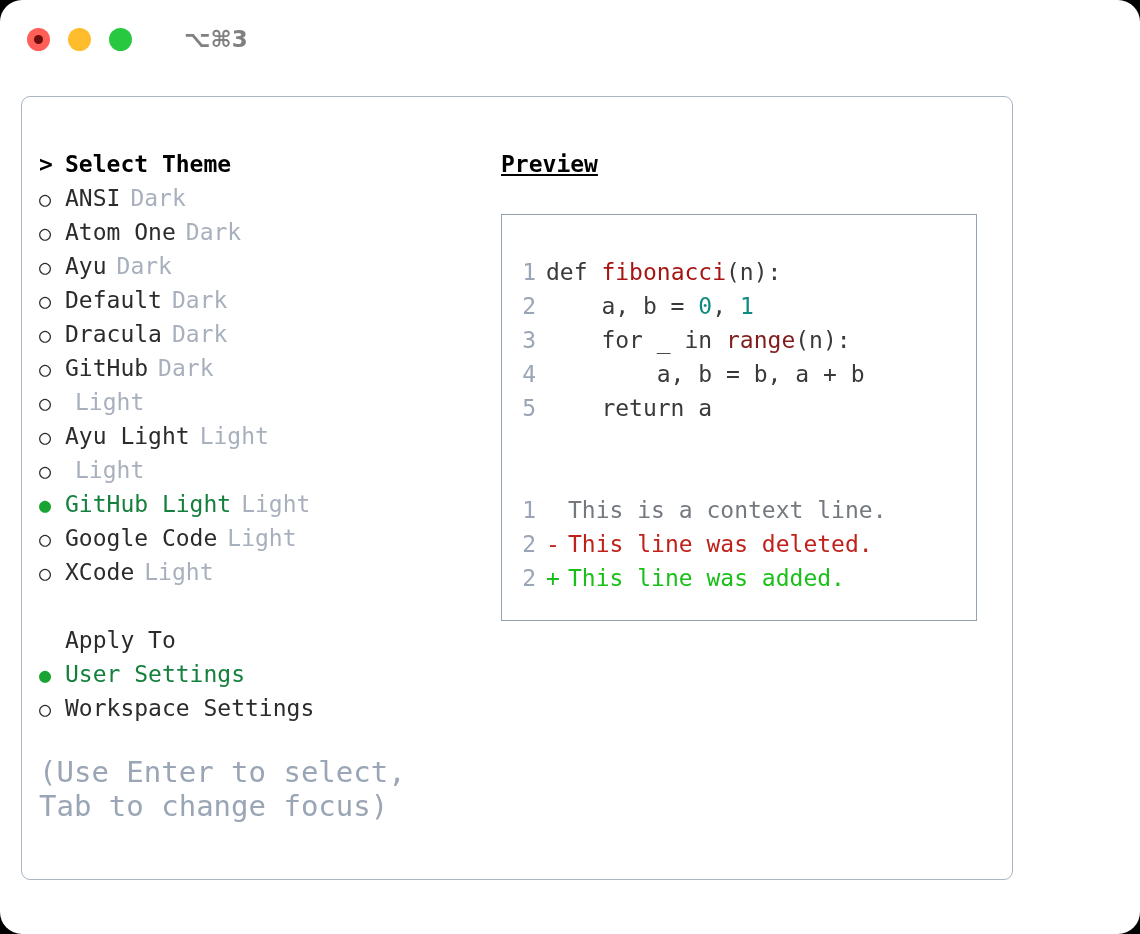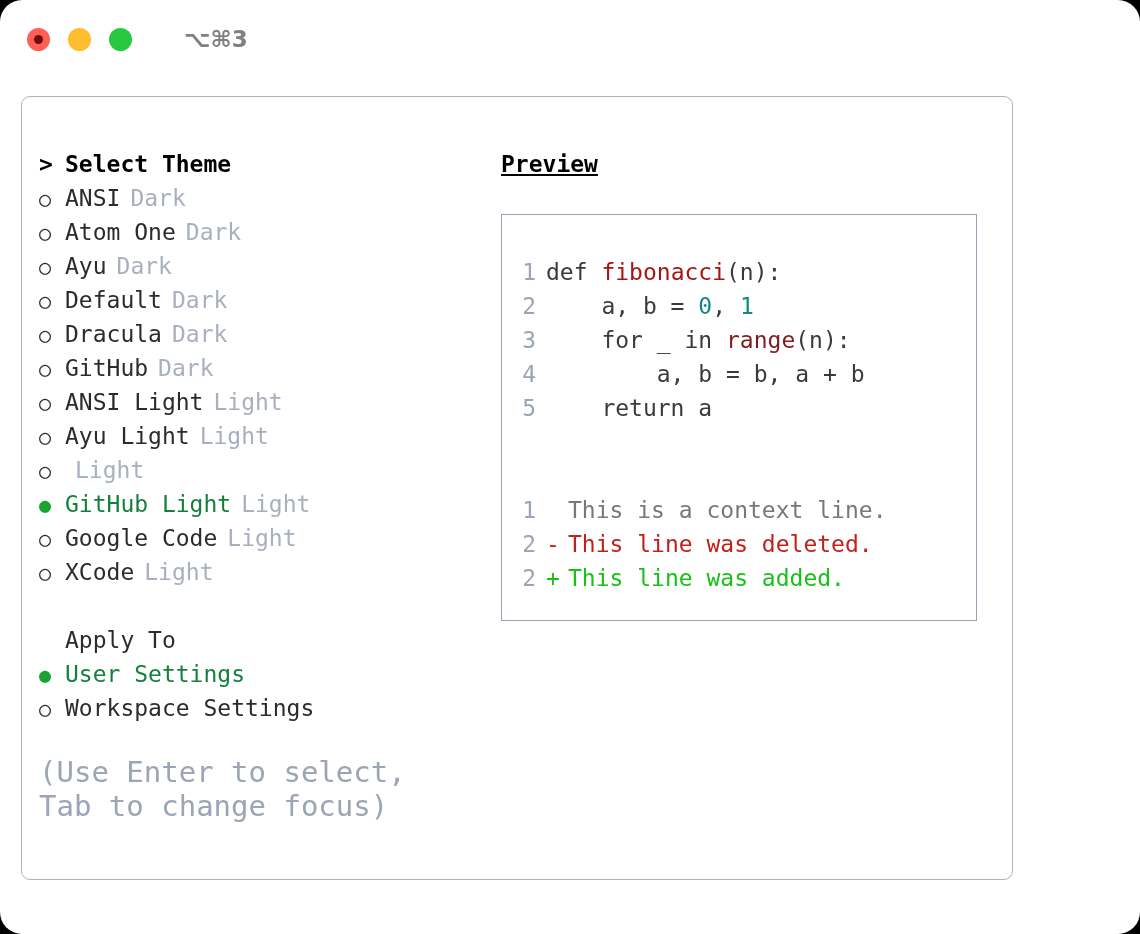--- a/index.html
+++ b/index.html
@@ -251,21 +251,20 @@
         <span class="label">Dracula</span>
         <span class="variant">Dark</span>
       </div>
       <div class="row">
         <span class="marker">○</span>
         <span class="label">GitHub</span>
         <span class="variant">Dark</span>
       </div>
       <div class="row">
         <span class="marker">○</span>
-        <span class="label">ANSI Light</span>
         <span class="variant">Light</span>
       </div>
       <div class="row">
         <span class="marker">○</span>
         <span class="label">Ayu Light</span>
         <span class="variant">Light</span>
       </div>
       <div class="row">
         <span class="marker">○</span>
         <span class="variant">Light</span>

